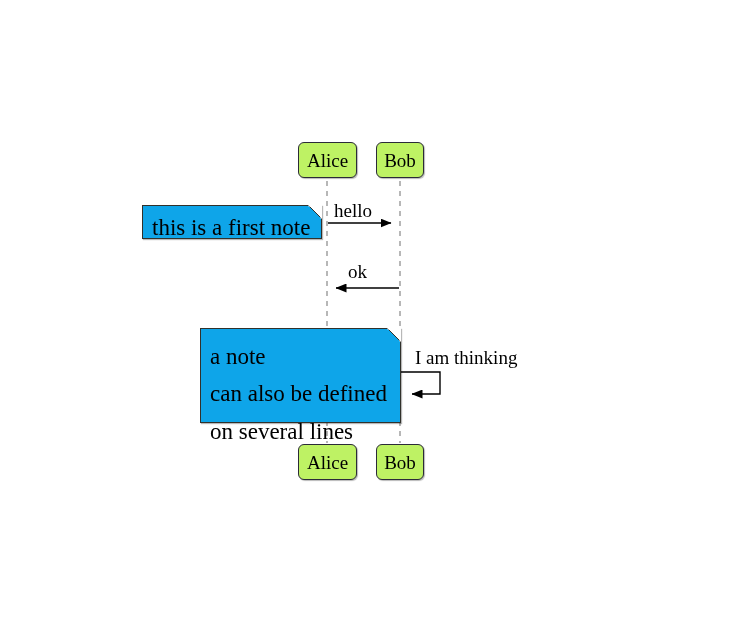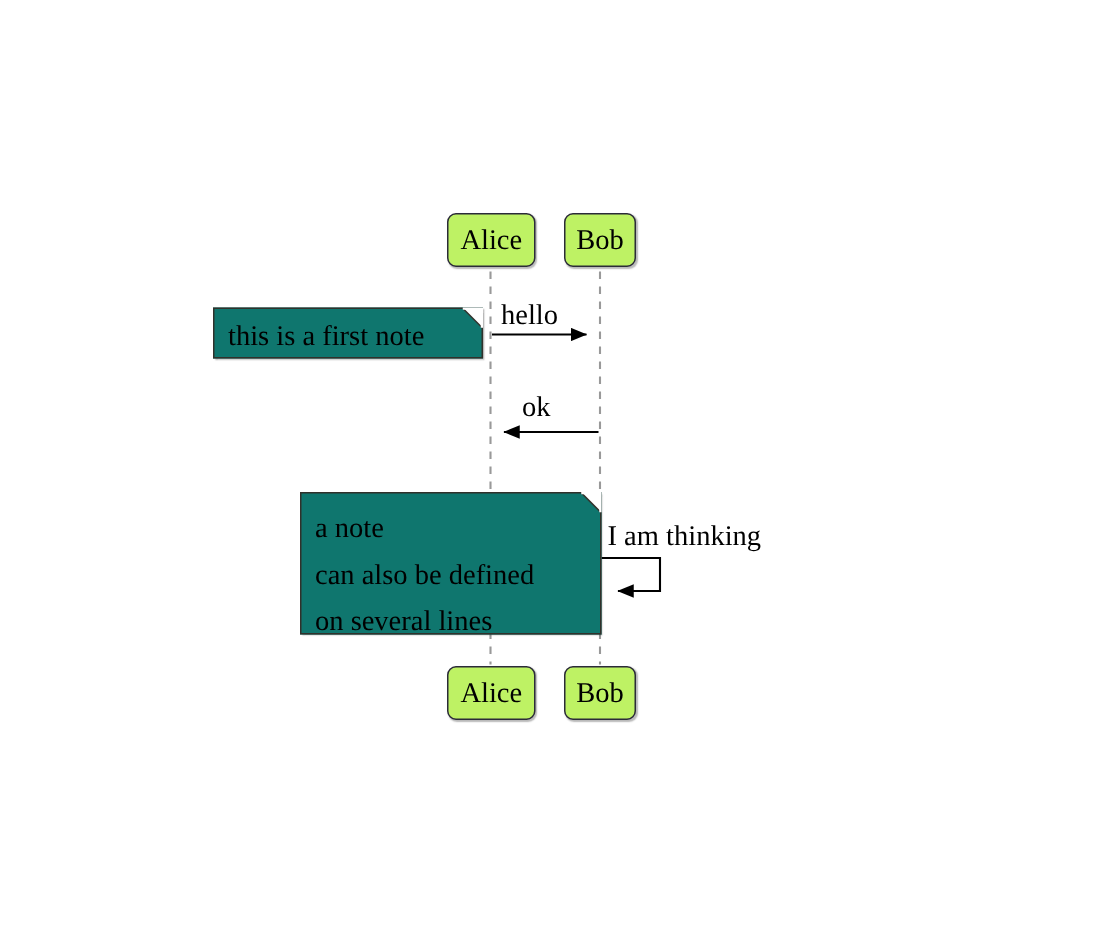--- a/index.html
+++ b/index.html
@@ -37,23 +37,23 @@
     text-align: center;
     line-height: 1;
     display: flex;
     align-items: center;
     justify-content: center;
     box-shadow: 1px 1px 1px rgba(0,0,0,0.28);
   }
   .note {
     position: absolute;
     box-sizing: border-box;
-    background: #0f766e;
+    background: #0ea5e9;
     border: 1px solid #31312b;
-    font-size: 19px;
+    font-size: 23px;
     color: #000000;
     box-shadow: 1px 1px 1px rgba(0,0,0,0.28);
     padding-left: 12px;
   }
   .note-text {
     position: absolute;
     left: 9px;
     top: 5px;
     right: 16px;
     white-space: pre;
@@ -122,21 +122,21 @@
     <svg class="note-fold" viewBox="0 0 14 14">
       <path d="M0.5,0.5 L13.5,13.5 L13.5,0.5 Z" fill="#ffffff" stroke="none"></path>
       <path d="M0.5,0.5 L13.5,13.5" stroke="#31312b" stroke-width="1" fill="none"></path>
       <path d="M0.5,0.5 L13.5,0.5 L13.5,13.5" stroke="#ffffff" stroke-width="2" fill="none"></path>
     </svg>
     <div class="note-text" style="top:9px; line-height:1.62;">a note
 can also be defined
 on several lines</div>
   </div>
 
-  <div class="msg-label" style="left:405px; top:348px;"><span>I am thinking</span></div>
+  <div class="msg-label" style="left:415px; top:348px;"><span>I am thinking</span></div>
 
   <div class="participant" style="left:298px; top:444px; width:59px; height:36px;">
     <span>Alice</span>
   </div>
   <div class="participant" style="left:376px; top:444px; width:48px; height:36px;">
     <span>Bob</span>
   </div>
 
 </div>
 

